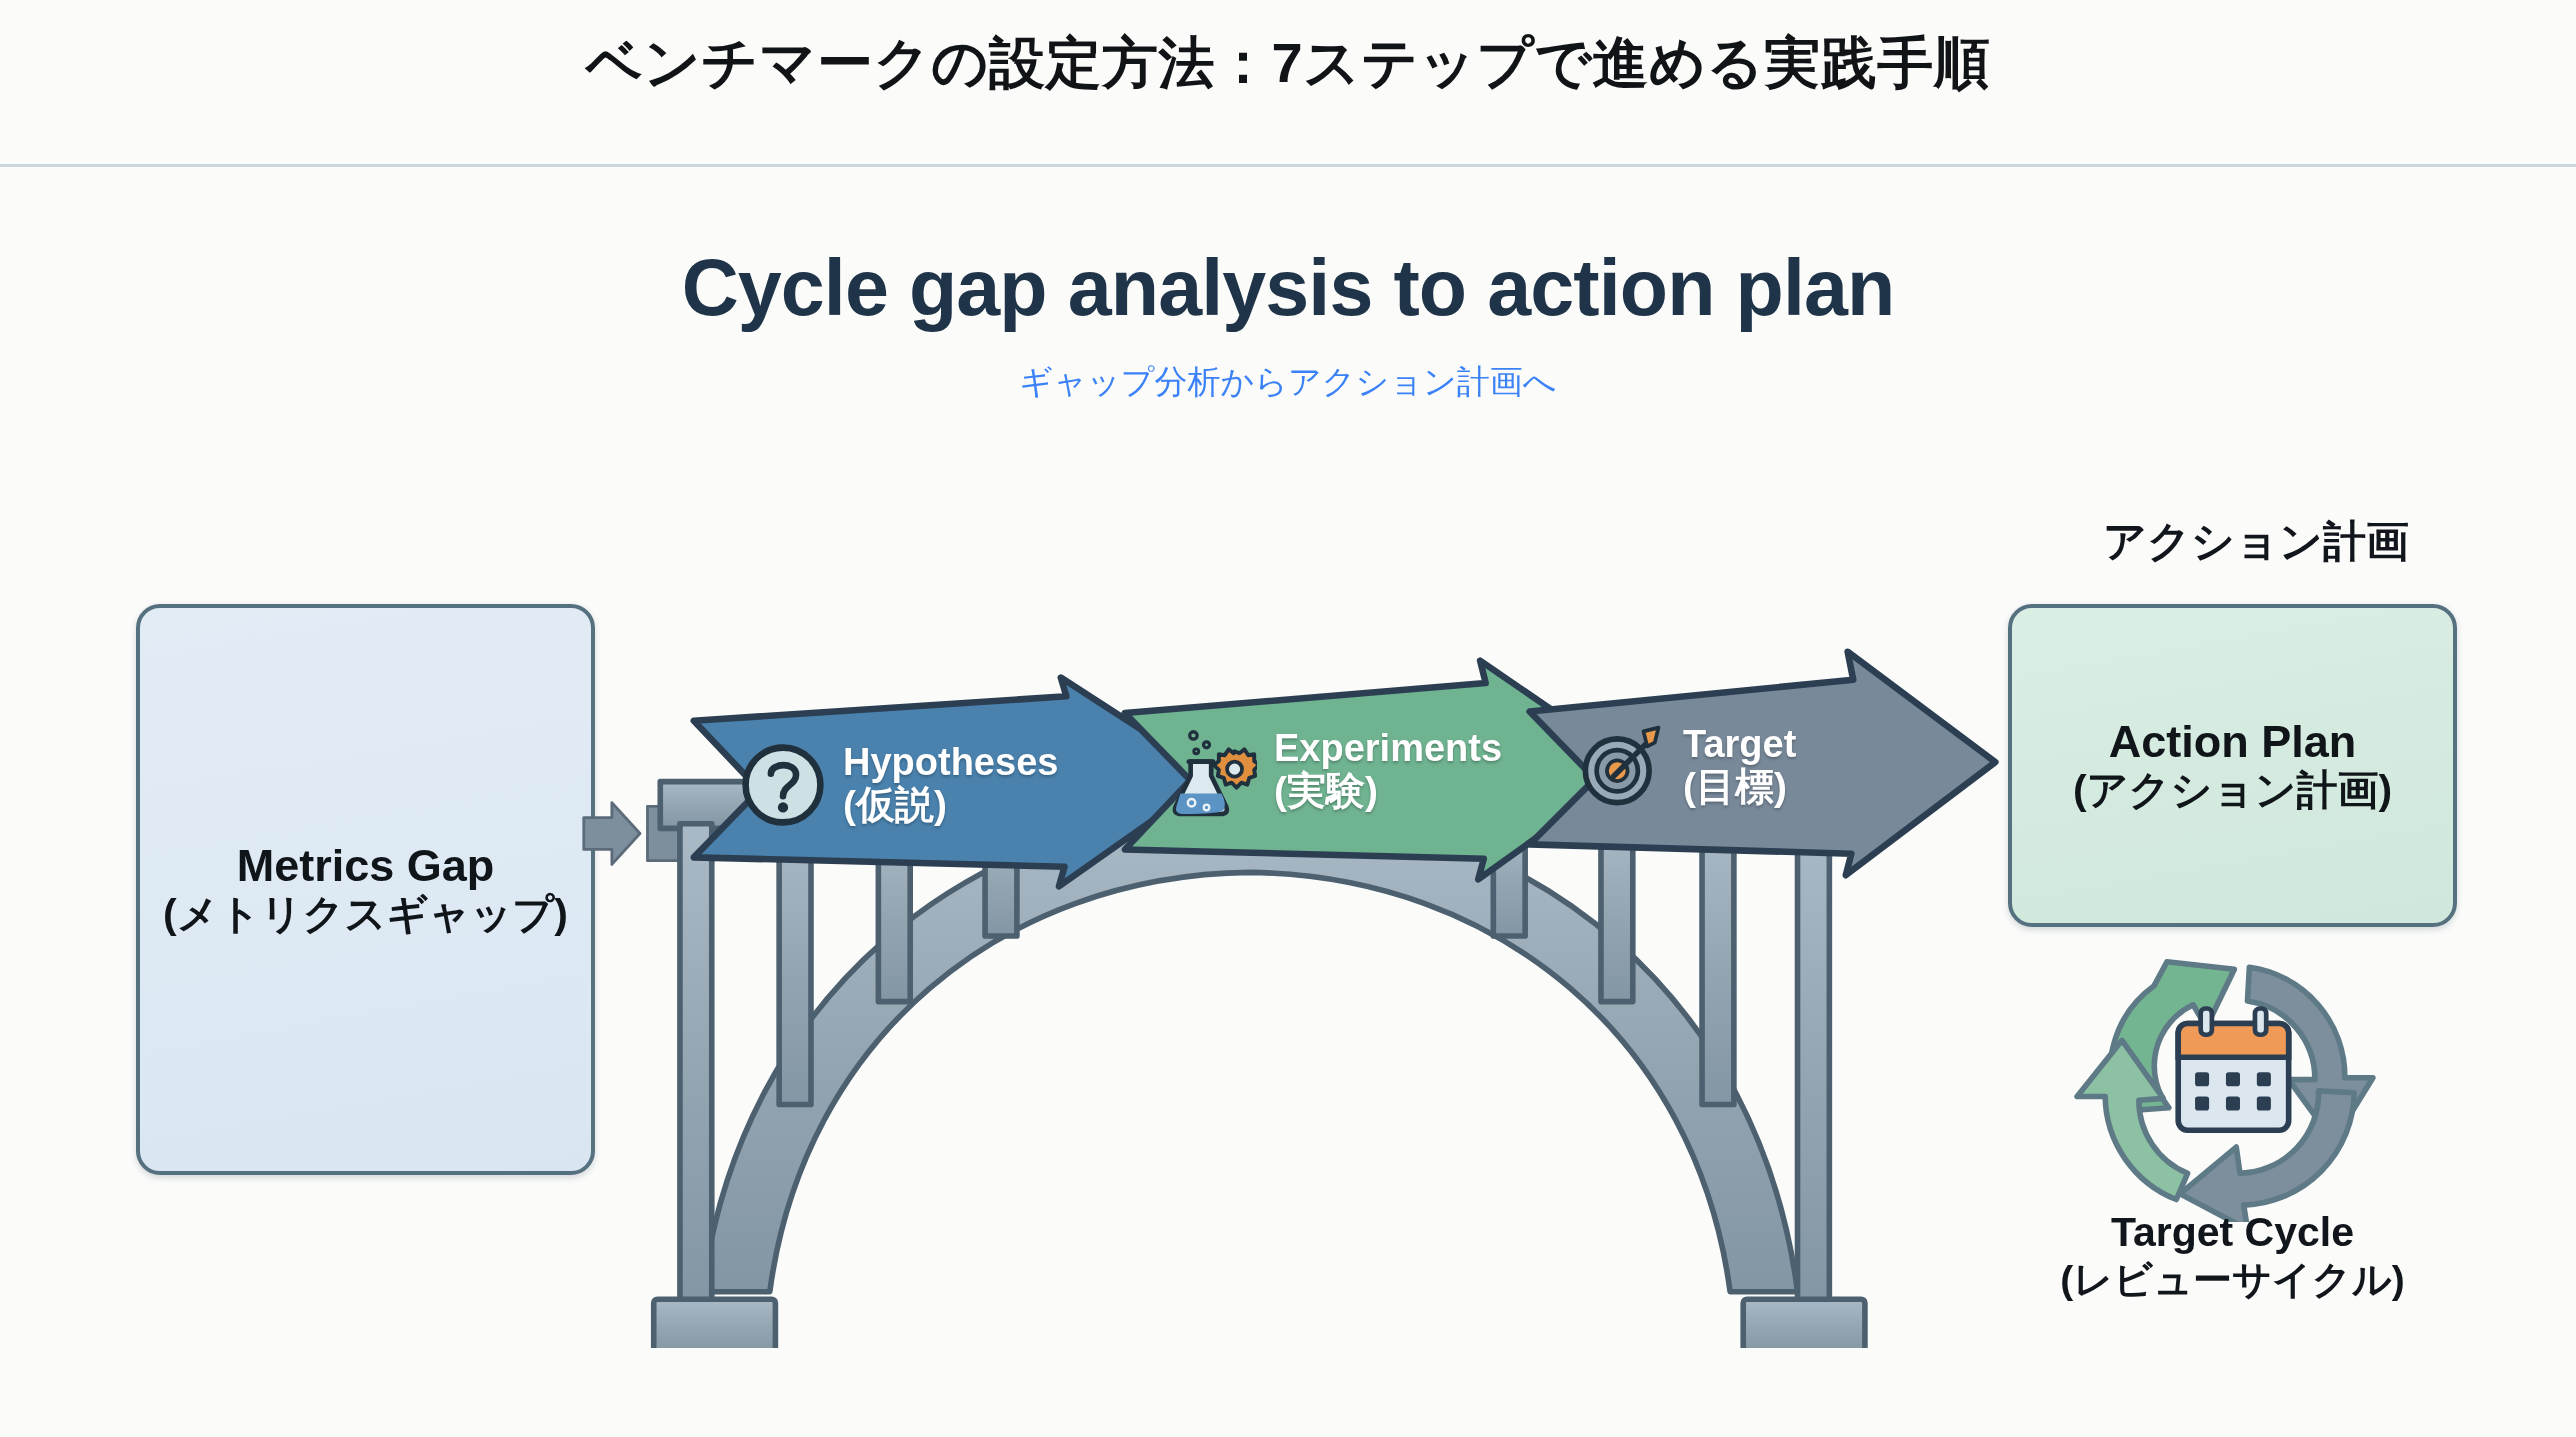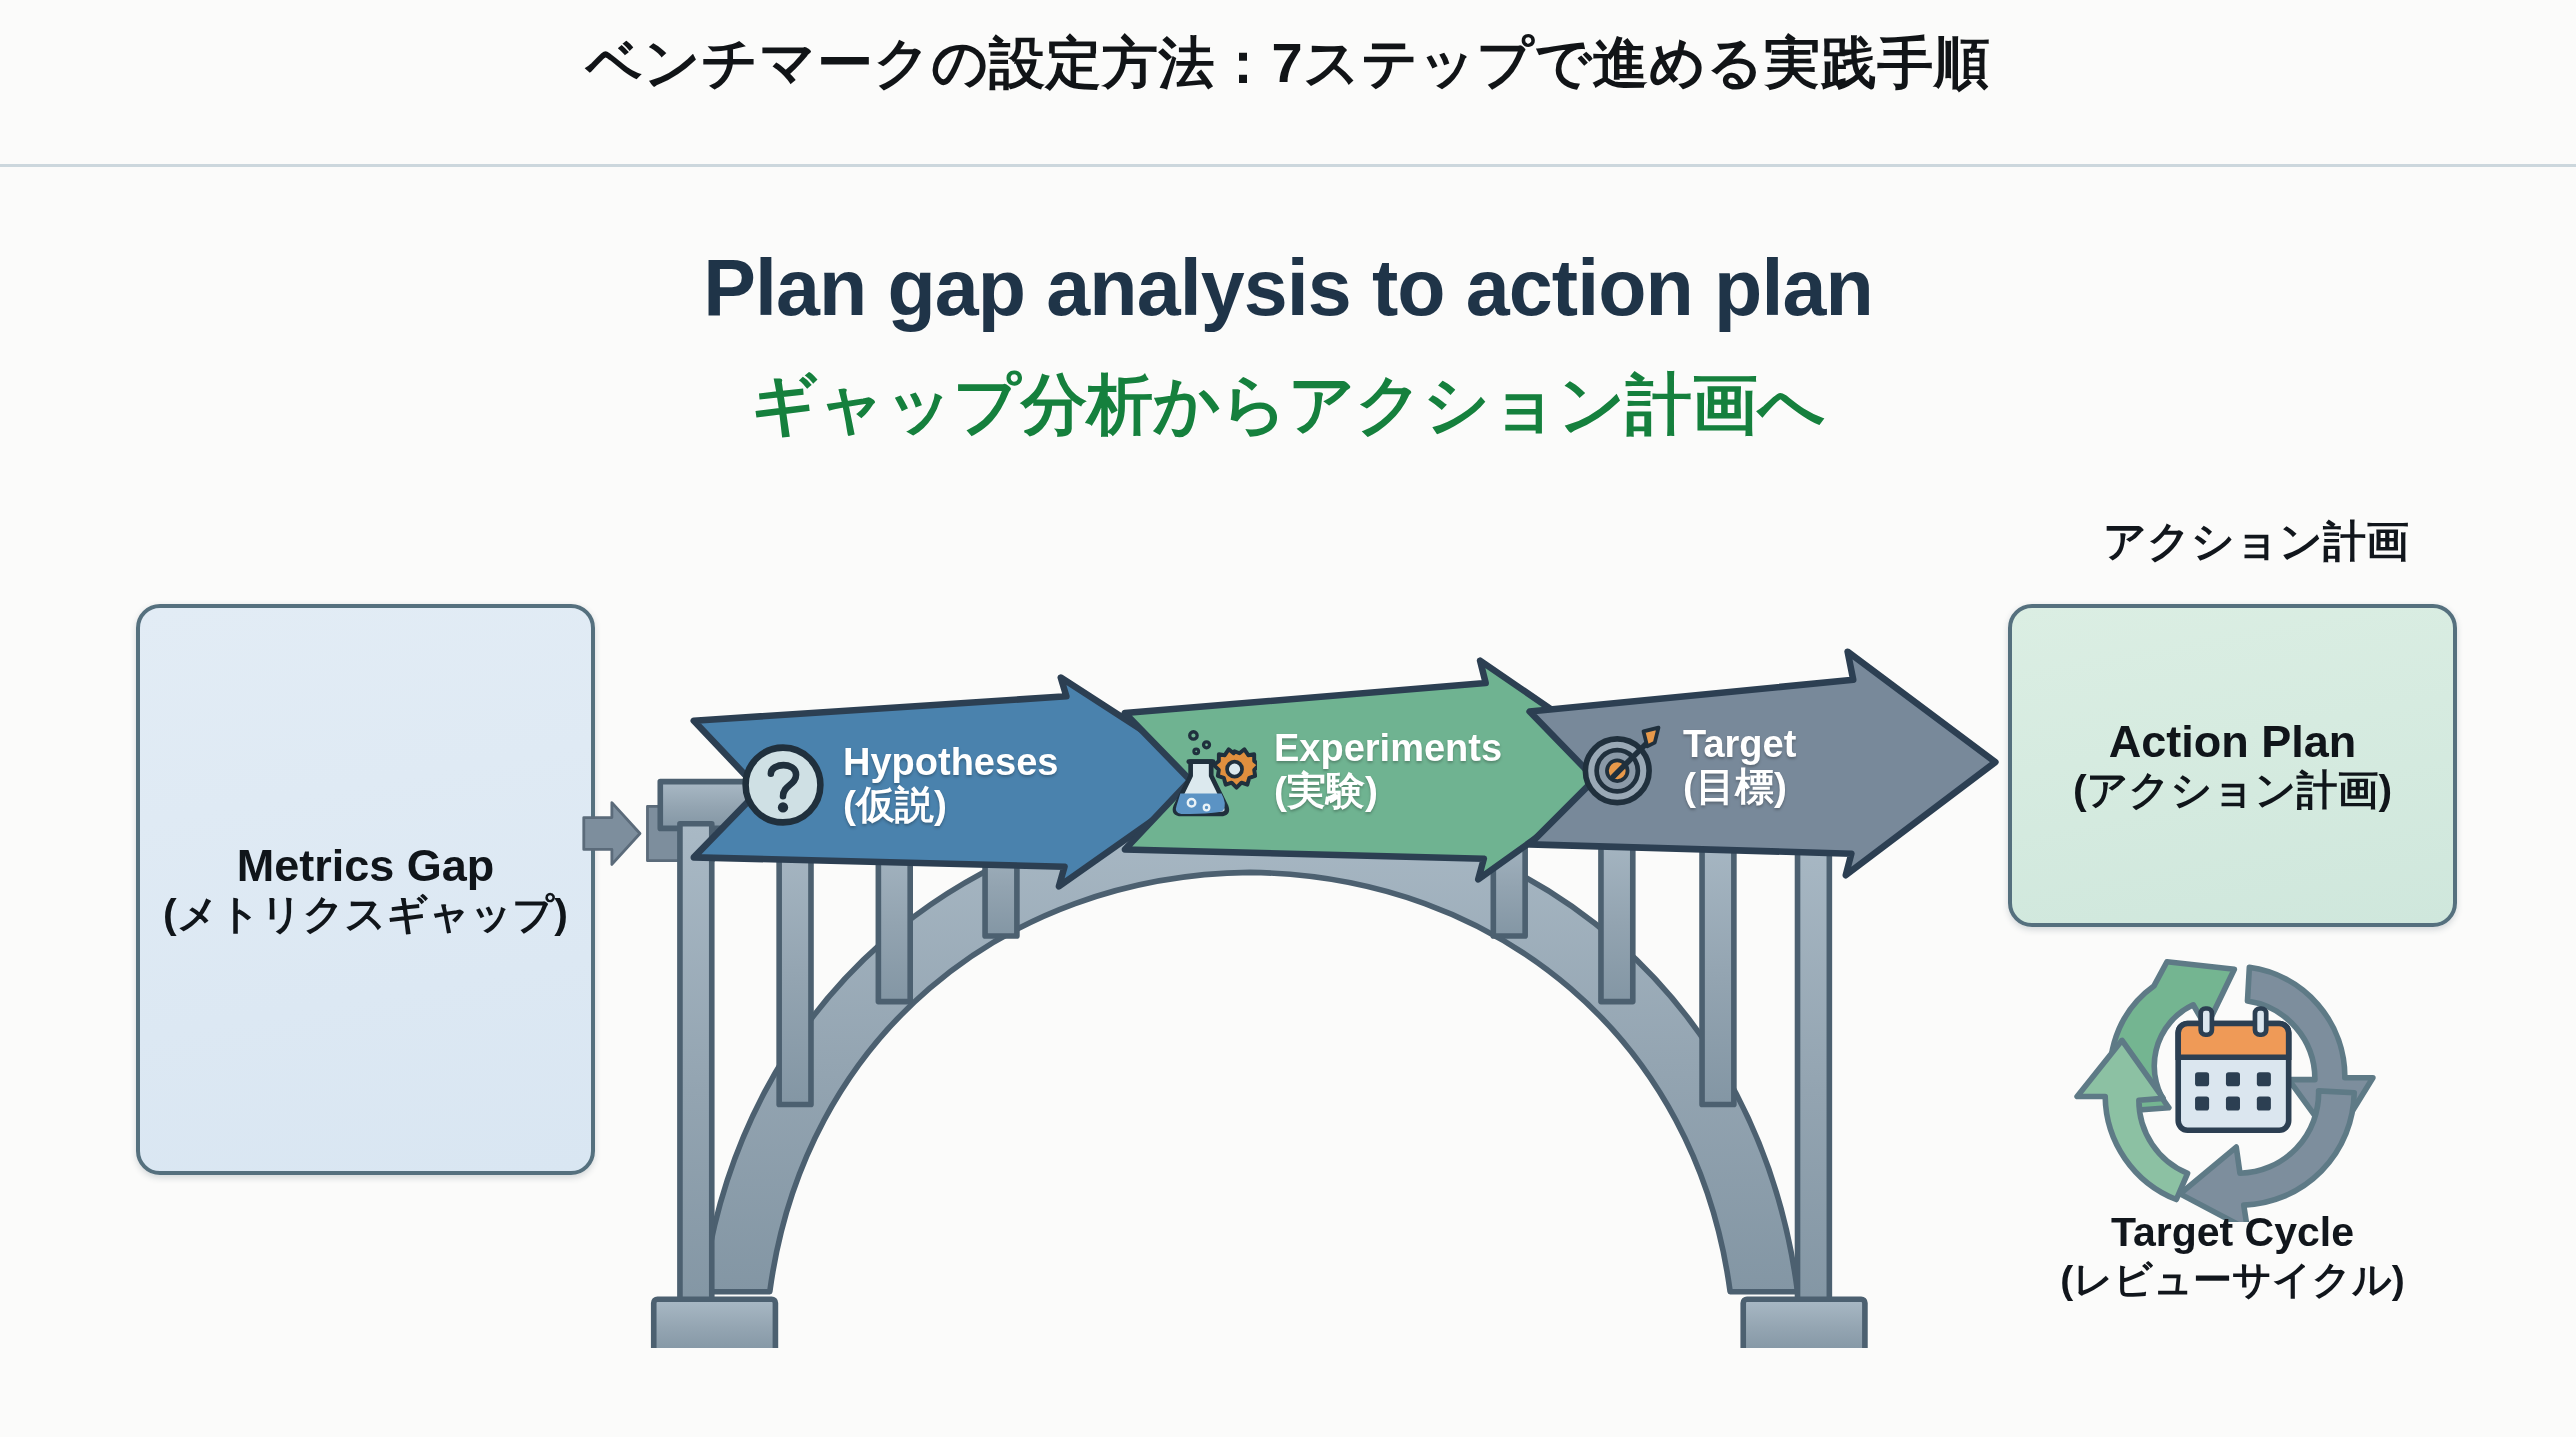--- a/index.html
+++ b/index.html
@@ -23,21 +23,21 @@
     background:#ccd7dd;
   }
 
   
   .main-title{
     position:absolute;left:0;top:242px;width:2576px;text-align:center;
     font-size:79px;font-weight:bold;color:#1f3448;letter-spacing:-0.9px;
   }
   .main-sub{
     position:absolute;left:0;top:360px;width:2576px;text-align:center;
-    font-size:66px;font-weight:bold;color:#15803d;
+    font-size:33px;font-weight:normal;color:#3b82f6;
   }
 
   
   .sec-label{
     position:absolute;text-align:center;
     font-size:43px;font-weight:bold;color:#11161c;
   }
   #lbl-gap{left:112px;top:513px;width:524px;}
   #lbl-action{left:1994px;top:513px;width:524px;}
 
@@ -92,21 +92,21 @@
   #connector{position:absolute;left:580px;top:782px;width:178px;height:103px;}
 </style>
 </head>
 <body>
 
 <div id="stage">
 
   <div class="hdr-title">ベンチマークの設定方法：7ステップで進める実践手順</div>
   <div class="hdr-rule"></div>
 
-  <div class="main-title">Plan gap analysis to action plan</div>
+  <div class="main-title">Cycle gap analysis to action plan</div>
   <div class="main-sub">ギャップ分析からアクション計画へ</div>
 
   <div class="endbox" id="box-metrics">
     <div class="t1">Metrics Gap</div>
     <div class="t2">(メトリクスギャップ)</div>
   </div>
 
   <svg id="connector" viewBox="0 0 190 110">
     <path d="M4 38 L34 38 L34 22 L64 55 L34 88 L34 72 L4 72 Z" fill="#7d8e9d" stroke="#5b6b7a" stroke-width="3" stroke-linejoin="round"></path>
     <path d="M72 26 L118 26 L118 6 L178 55 L118 104 L118 84 L72 84 Z" fill="#7d8e9d" stroke="#5b6b7a" stroke-width="3" stroke-linejoin="round"></path>

